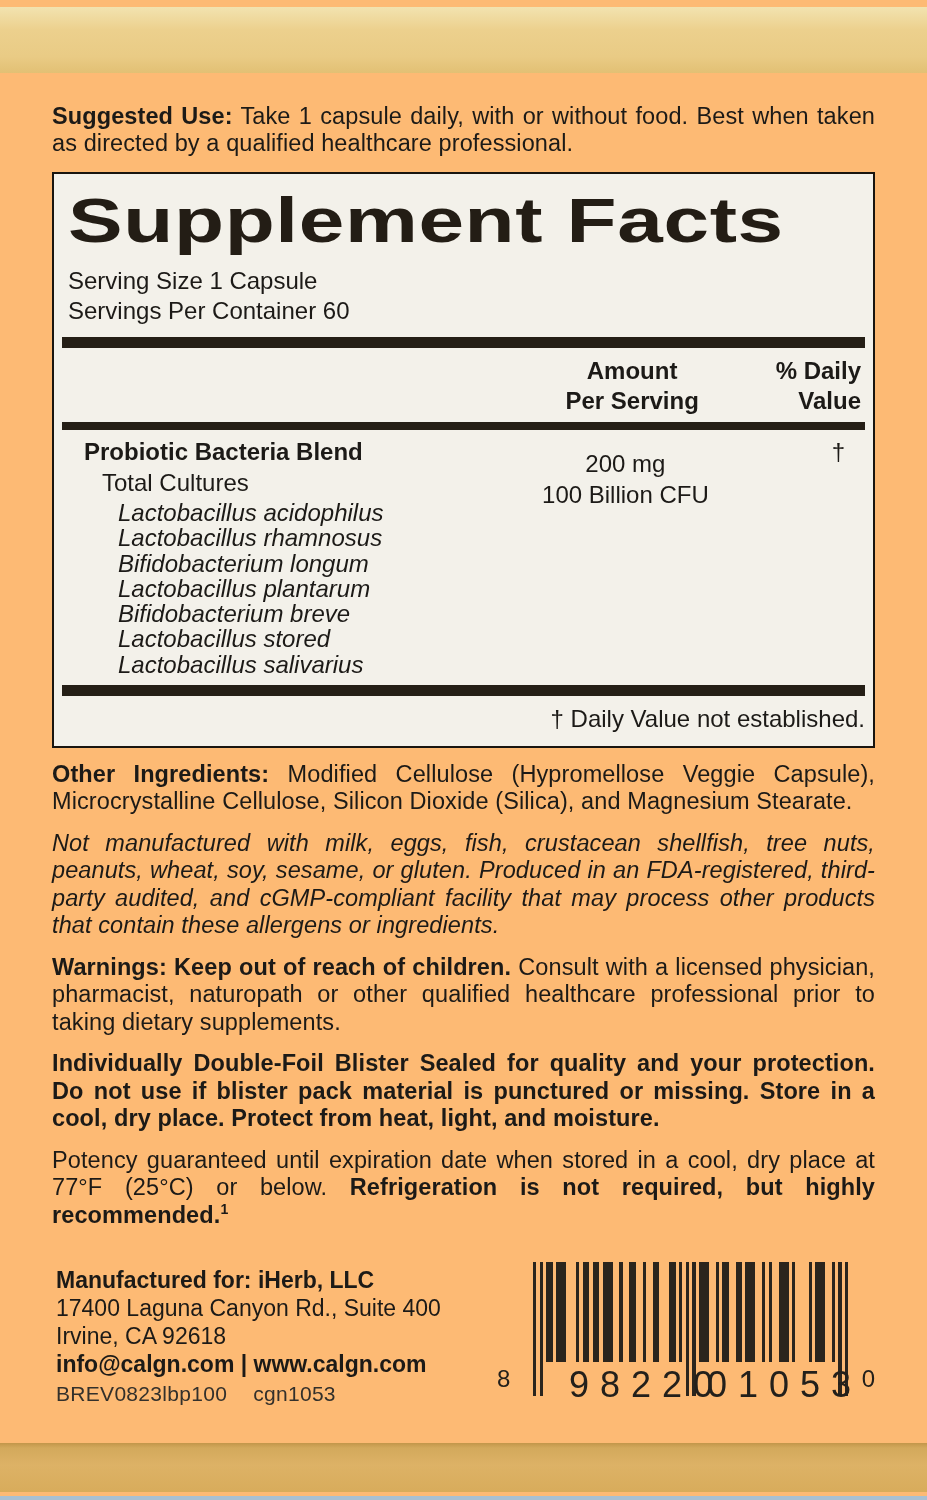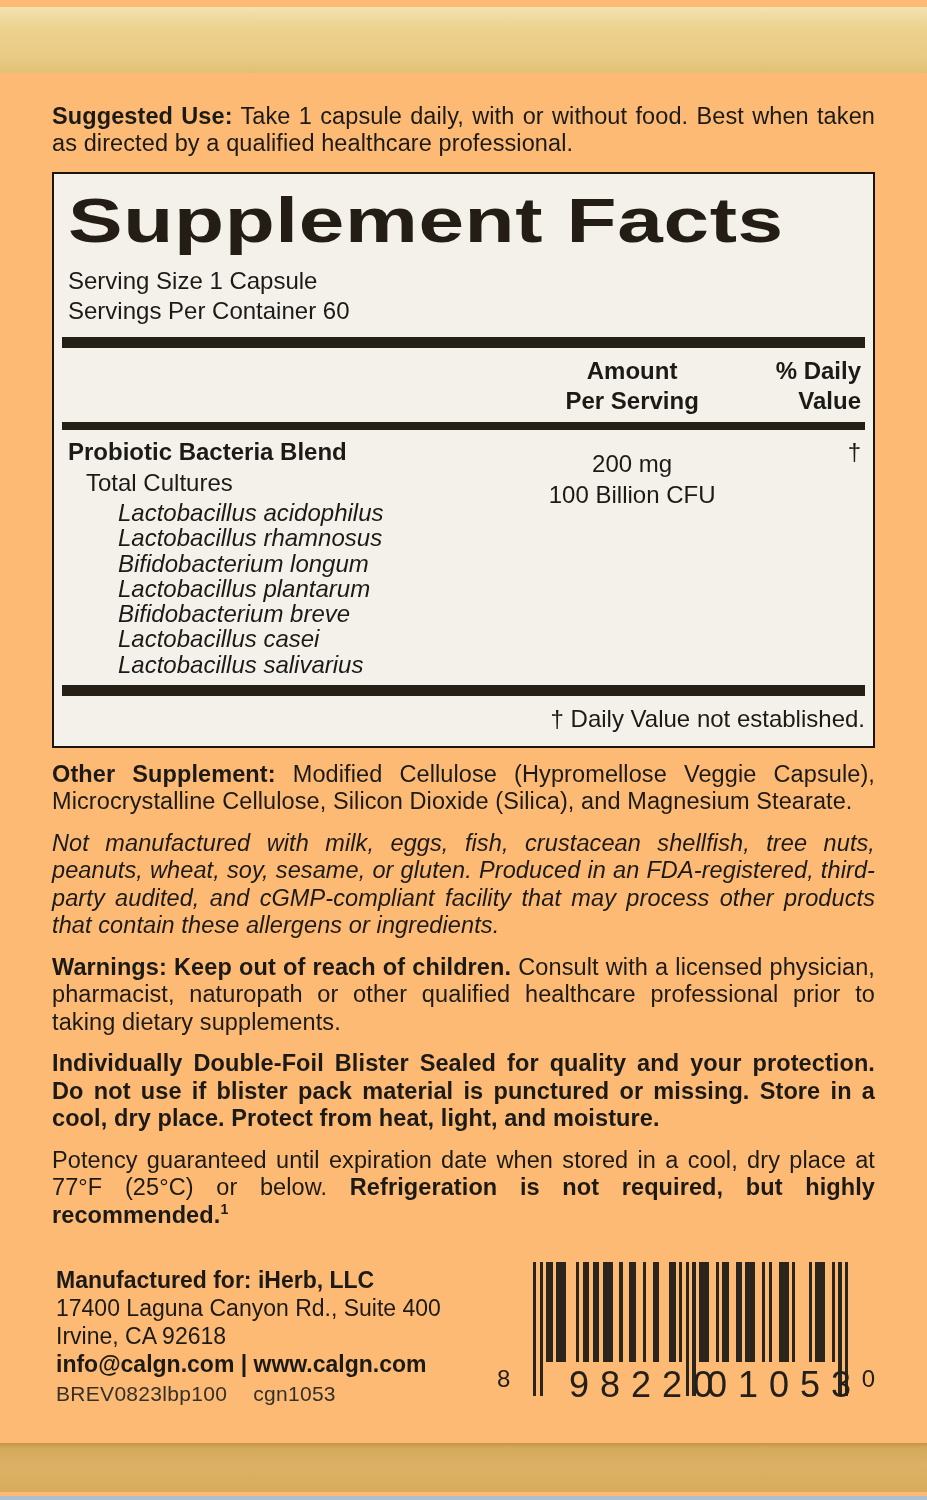--- a/index.html
+++ b/index.html
@@ -58,21 +58,21 @@
   }
   .sf-serving{
     font-size:24px;line-height:1.27;margin:8px 0 10px 6px;
   }
   .sf-bar{background:#251f16;margin:0;}
   .sf-bar.thick{height:11px;}
   .sf-bar.med{height:8px;}
   .sf-header{
     position:relative;height:66px;margin:4px 0 4px 0;
   }
-  .sf-row{position:relative;min-height:29px;font-size:24px;line-height:1.2;margin:2px 0;}
+  .sf-row{position:relative;min-height:29px;font-size:24px;line-height:1.2;margin:2px 16px;}
   .col-amount{
     position:absolute;left:56%;width:30%;text-align:center;top:12px;
   }
   .col-dv{
     position:absolute;right:4px;width:22%;text-align:right;top:0;
   }
   .hdr-line{display:block;font-weight:bold;font-size:24px;line-height:1.25;}
   .sf-header .col-amount{top:4px;}
   .sf-header .col-dv{top:4px;}
   .row-name{display:inline-block;padding-left:6px;}
@@ -164,30 +164,30 @@
         <span class="row-name indent-1">Total Cultures</span>
         <span class="col-amount">100 Billion CFU</span>
       </div>
 
       <div class="species-list">
         <div class="species">Lactobacillus acidophilus</div>
         <div class="species">Lactobacillus rhamnosus</div>
         <div class="species">Bifidobacterium longum</div>
         <div class="species">Lactobacillus plantarum</div>
         <div class="species">Bifidobacterium breve</div>
-        <div class="species">Lactobacillus casei</div>
+        <div class="species">Lactobacillus stored</div>
         <div class="species">Lactobacillus salivarius</div>
       </div>
 
       <div class="sf-bar thick"></div>
 
       <div class="sf-footnote">† Daily Value not established.</div>
     </div>
 
-    <p class="para"><b>Other Supplement:</b> <span>Modified Cellulose (Hypromellose Veggie Capsule), Microcrystalline Cellulose, Silicon Dioxide (Silica), and Magnesium Stearate.</span></p>
+    <p class="para"><b>Other Ingredients:</b> <span>Modified Cellulose (Hypromellose Veggie Capsule), Microcrystalline Cellulose, Silicon Dioxide (Silica), and Magnesium Stearate.</span></p>
 
     <p class="para italic">Not manufactured with milk, eggs, fish, crustacean shellfish, tree nuts, peanuts, wheat, soy, sesame, or gluten. Produced in an FDA-registered, third-party audited, and cGMP-compliant facility that may process other products that contain these allergens or ingredients.</p>
 
     <p class="para"><b>Warnings: Keep out of reach of children.</b> <span>Consult with a licensed physician, pharmacist, naturopath or other qualified healthcare professional prior to taking dietary supplements.</span></p>
 
     <p class="para bold">Individually Double-Foil Blister Sealed for quality and your protection. Do not use if blister pack material is punctured or missing. Store in a cool, dry place. Protect from heat, light, and moisture.</p>
 
     <p class="para"><span>Potency guaranteed until expiration date when stored in a cool, dry place at 77°F (25°C) or below.</span> <b><span>Refrigeration is not required, but highly recommended.</span><sup>1</sup></b></p>
 
   </div>

